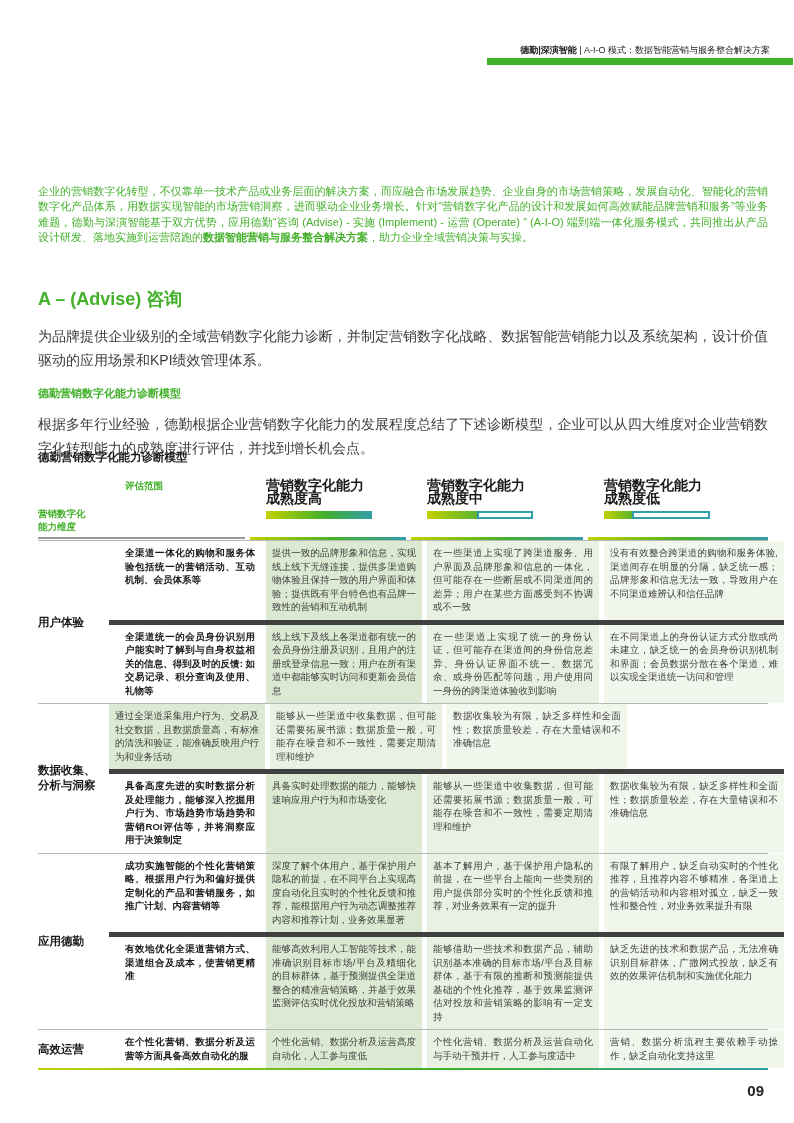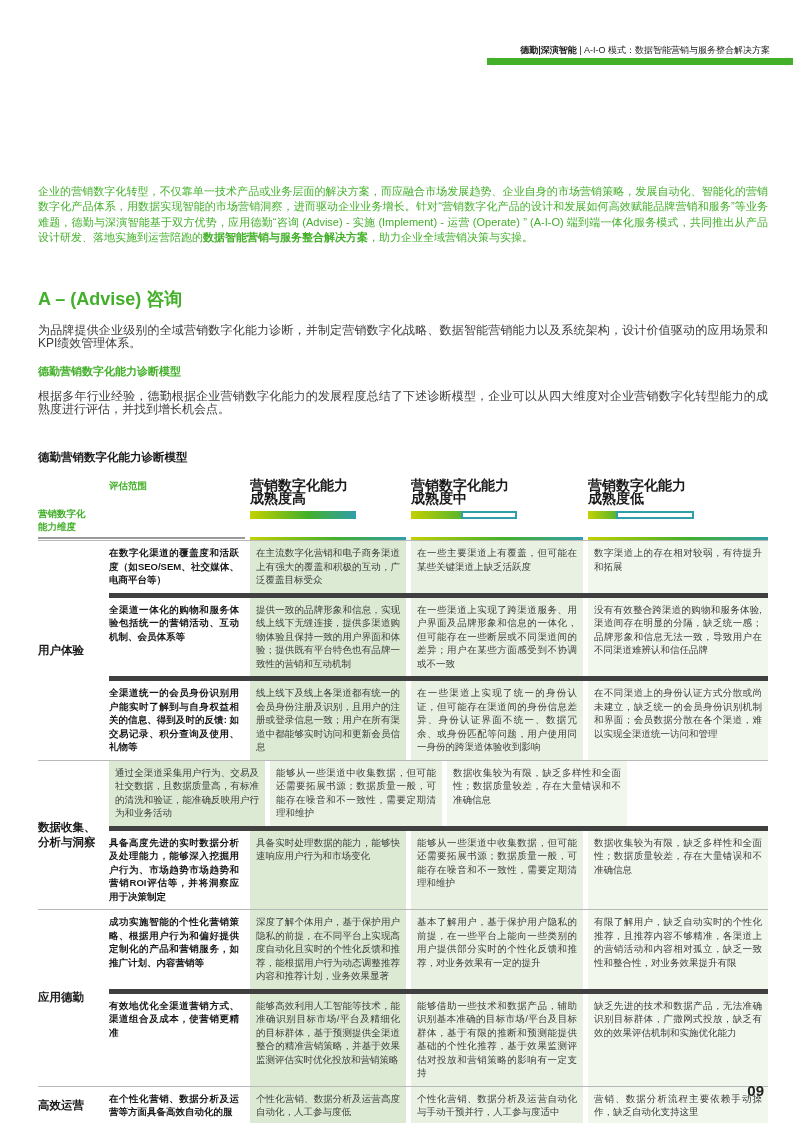--- a/index.html
+++ b/index.html
@@ -13,28 +13,28 @@
   .hdr-bar{position:absolute;top:58px;left:487px;width:306px;height:7px;background:#43b02a;}
   
   .intro{
     position:absolute;top:173px;left:38px;width:730px;
     color:#43b02a;font-size:11px;line-height:15.3px;text-align:justify;
   }
   .intro b{font-weight:bold;}
   
   .advise{position:absolute;top:288px;left:38px;width:730px;}
   .advise h2{margin:0 0 14px 0;font-size:18px;line-height:22px;color:#43b02a;font-weight:bold;}
-  .advise p{margin:11px 0 12px 0;font-size:12px;line-height:13px;text-align:justify;color:#3c3c3c;}
+  .advise p{margin:11px 0 12px 0;font-size:14px;line-height:24px;text-align:justify;color:#3c3c3c;}
   .advise .subhead{margin:14px 0 2px 0;font-size:11px;font-weight:bold;color:#43b02a;}
   
   .model{position:absolute;top:450px;left:38px;width:730px;}
   .model-title{font-size:11.5px;font-weight:bold;color:#1a1a1a;margin-bottom:14px;}
   .thead{display:flex;column-gap:5px;align-items:flex-start;}
   .c1{width:66px;flex:0 0 66px;margin-top:28px;}
-  .c2{width:136px;flex:0 0 136px;}
+  .c2{width:136px;flex:0 0 136px;margin-left:16px;}
   .c3{width:156px;flex:0 0 156px;}
   .c4{width:172px;flex:0 0 172px;}
   .c5{width:180px;flex:0 0 180px;}
   .h-green{font-size:9.5px;font-weight:bold;color:#43b02a;line-height:13px;}
   .h-mat{font-size:14px;font-weight:bold;color:#1a1a1a;line-height:13px;}
   .bar-wrap{margin-top:6px;height:8px;width:106px;display:flex;}
   .bar-fill{height:8px;background:linear-gradient(90deg,#c3d100,#43b02a 55%,#2f9fa9);}
   .bar-fill.partial{background:linear-gradient(90deg,#c3d100,#5ab52e);}
   .bar-rest{flex:1;height:4px;border:2px solid #2f9fa9;background:#fff;}
   .rule-row{display:flex;column-gap:5px;margin-top:4px;}
@@ -113,26 +113,20 @@
     <div class="rule-gray"></div>
     <div class="rule-grad c3"></div>
     <div class="rule-grad c4"></div>
     <div class="rule-grad c5"></div>
   </div>
 
   <div class="group">
     <div class="dim-cell">用户体验</div>
     <div class="rows">
       <div class="row">
-        <div class="cell scope c2">在数字化渠道的覆盖度和活跃度（如SEO/SEM、社交媒体、电商平台等）</div>
-        <div class="cell hi c3">在主流数字化营销和电子商务渠道上有强大的覆盖和积极的互动，广泛覆盖目标受众</div>
-        <div class="cell md c4">在一些主要渠道上有覆盖，但可能在某些关键渠道上缺乏活跃度</div>
-        <div class="cell lo c5">数字渠道上的存在相对较弱，有待提升和拓展</div>
-      </div>
-      <div class="row">
         <div class="cell scope c2">全渠道一体化的购物和服务体验包括统一的营销活动、互动机制、会员体系等</div>
         <div class="cell hi c3">提供一致的品牌形象和信息，实现线上线下无缝连接，提供多渠道购物体验且保持一致的用户界面和体验；提供既有平台特色也有品牌一致性的营销和互动机制</div>
         <div class="cell md c4">在一些渠道上实现了跨渠道服务、用户界面及品牌形象和信息的一体化，但可能存在一些断层或不同渠道间的差异；用户在某些方面感受到不协调或不一致</div>
         <div class="cell lo c5">没有有效整合跨渠道的购物和服务体验,渠道间存在明显的分隔，缺乏统一感；品牌形象和信息无法一致，导致用户在不同渠道难辨认和信任品牌</div>
       </div>
       <div class="row">
         <div class="cell scope c2">全渠道统一的会员身份识别用户能实时了解到与自身权益相关的信息、得到及时的反馈: 如交易记录、积分查询及使用、礼物等</div>
         <div class="cell hi c3">线上线下及线上各渠道都有统一的会员身份注册及识别，且用户的注册或登录信息一致；用户在所有渠道中都能够实时访问和更新会员信息</div>
         <div class="cell md c4">在一些渠道上实现了统一的身份认证，但可能存在渠道间的身份信息差异、身份认证界面不统一、数据冗余、或身份匹配等问题，用户使用同一身份的跨渠道体验收到影响</div>
         <div class="cell lo c5">在不同渠道上的身份认证方式分散或尚未建立，缺乏统一的会员身份识别机制和界面；会员数据分散在各个渠道，难以实现全渠道统一访问和管理</div>

